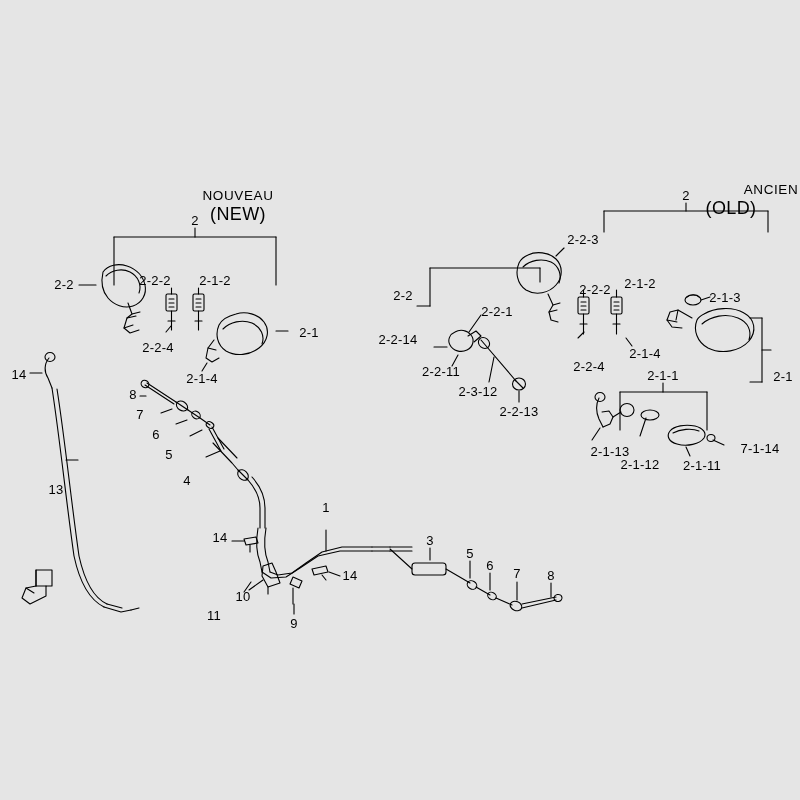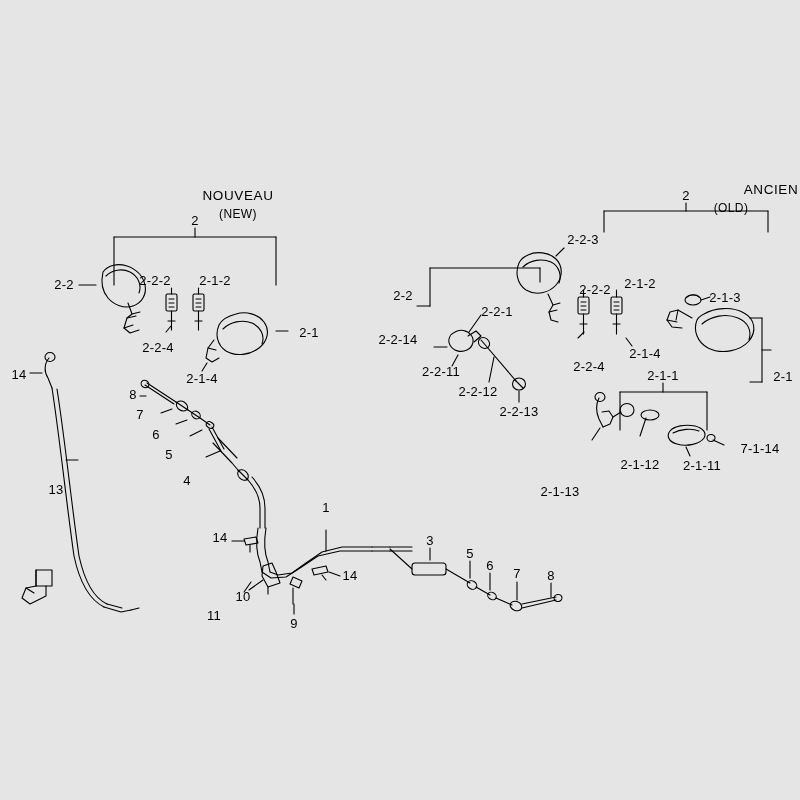--- a/index.html
+++ b/index.html
@@ -34,21 +34,21 @@
     letter-spacing: 0.2px;
   }
   .lbl.big {
     font-size: 13px;
   }
   .lbl.head {
     font-size: 13.5px;
     letter-spacing: 0.6px;
   }
   .lbl.sub {
-    font-size: 12px;
+    font-size: 18px;
     letter-spacing: 0.4px;
   }
   .ctr {
     transform: translate(-50%, -50%);
   }
 </style>
 </head>
 <body>
 
 <div id="page">
@@ -324,27 +324,27 @@
 
   <div class="lbl big ctr" style="left:686px; top:196px;">2</div>
   <div class="lbl big ctr" style="left:403px; top:296px;">2-2</div>
   <div class="lbl big ctr" style="left:583px; top:240px;">2-2-3</div>
   <div class="lbl big ctr" style="left:595px; top:290px;">2-2-2</div>
   <div class="lbl big ctr" style="left:640px; top:284px;">2-1-2</div>
   <div class="lbl big ctr" style="left:725px; top:298px;">2-1-3</div>
   <div class="lbl big ctr" style="left:497px; top:312px;">2-2-1</div>
   <div class="lbl big ctr" style="left:398px; top:340px;">2-2-14</div>
   <div class="lbl big ctr" style="left:441px; top:372px;">2-2-11</div>
-  <div class="lbl big ctr" style="left:478px; top:392px;">2-2-12</div>
+  <div class="lbl big ctr" style="left:478px; top:392px;">2-3-12</div>
   <div class="lbl big ctr" style="left:519px; top:412px;text-align:center;">2-2-13</div>
   <div class="lbl big ctr" style="left:589px; top:367px;">2-2-4</div>
   <div class="lbl big ctr" style="left:645px; top:354px;">2-1-4</div>
   <div class="lbl big ctr" style="left:783px; top:377px;">2-1</div>
   <div class="lbl big ctr" style="left:663px; top:376px;">2-1-1</div>
-  <div class="lbl big ctr" style="left:560px; top:452px;margin-top:40px;">2-1-13</div>
+  <div class="lbl big ctr" style="left:610px; top:452px;">2-1-13</div>
   <div class="lbl big ctr" style="left:640px; top:448px;margin-top:17px;">2-1-12</div>
   <div class="lbl big ctr" style="left:702px; top:466px;">2-1-11</div>
   <div class="lbl big ctr" style="left:760px; top:449px;">7-1-14</div>
 
   <div class="lbl big ctr" style="left:19px; top:375px;">14</div>
   <div class="lbl big ctr" style="left:56px; top:462px;margin-top:28px;">13</div>
   <div class="lbl big ctr" style="left:133px; top:395px;">8</div>
   <div class="lbl big ctr" style="left:140px; top:415px;">7</div>
   <div class="lbl big ctr" style="left:156px; top:435px;">6</div>
   <div class="lbl big ctr" style="left:169px; top:455px;">5</div>

